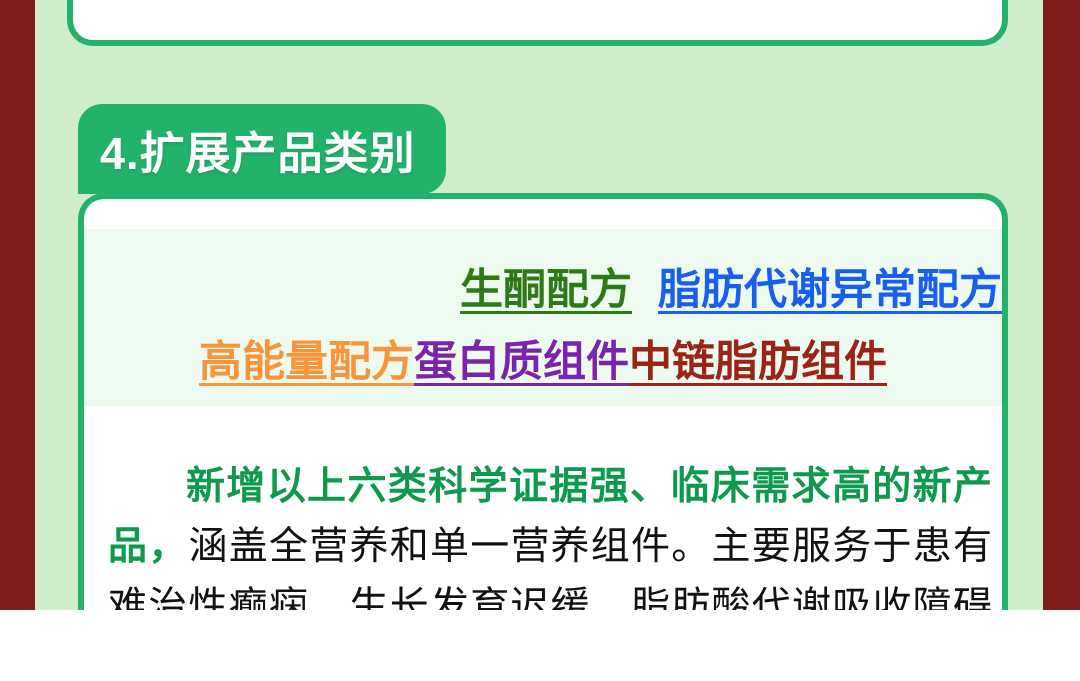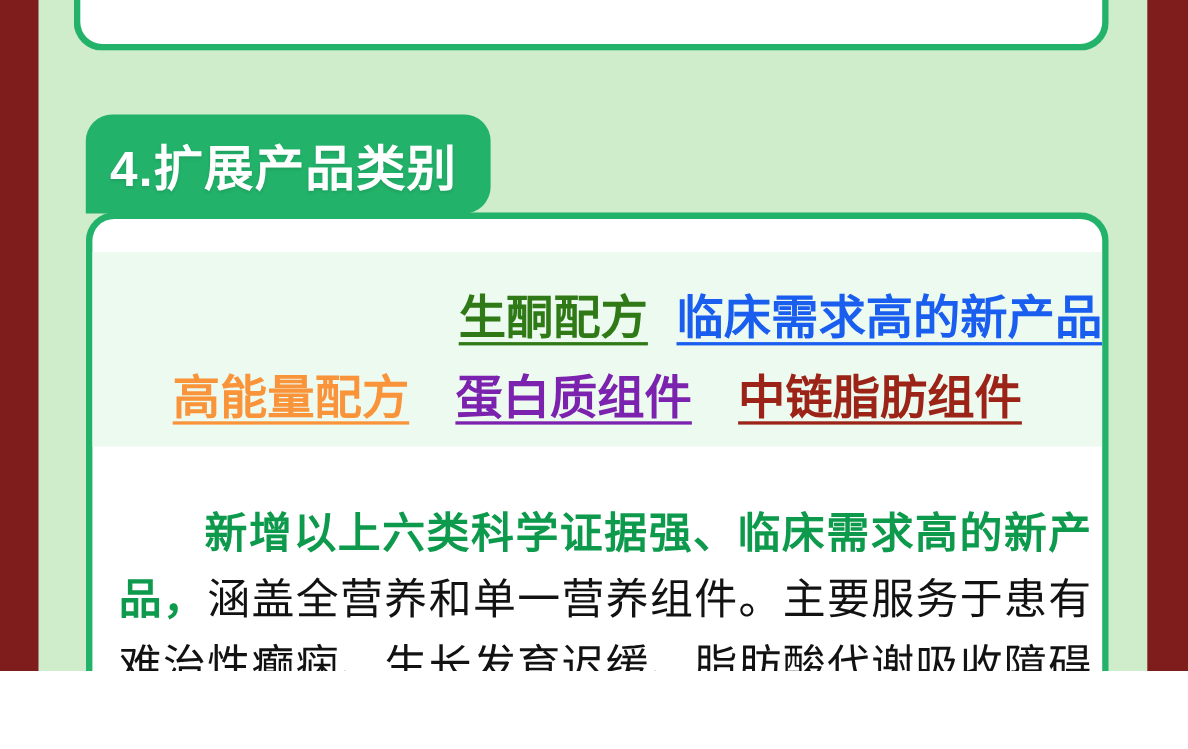--- a/index.html
+++ b/index.html
@@ -104,21 +104,21 @@
     padding-top: 6px;
     box-sizing: border-box;
   }
   .kw-row {
     display: flex;
     justify-content: center;
     align-items: baseline;
     white-space: nowrap;
   }
   .kw-row.row-1 { gap: 26px; margin-bottom: 10px; justify-content: flex-end; }
-  .kw-row.row-2 { gap: 42px; }
+  .kw-row.row-2 { }
   .kw {
     font-size: 43px;
     font-weight: bold;
     letter-spacing: 0px;
     text-decoration: underline;
     text-decoration-thickness: 3px;
     text-underline-offset: 7px;
     font-family: "Liberation Sans", "DejaVu Sans", sans-serif;
   }
 
@@ -154,21 +154,21 @@
 
   <div id="tab">
     <span id="tab-label">4.扩展产品类别</span>
   </div>
 
   <div id="card">
 
     <div id="keyword-panel">
       <div class="kw-row row-1">
         <span class="kw" style="color: rgb(47, 122, 23); text-decoration-color: rgb(47, 122, 23);">生酮配方</span>
-        <span class="kw" style="color: rgb(26, 94, 240); text-decoration-color: rgb(26, 94, 240);">临床需求高的新产品</span>
+        <span class="kw" style="color: rgb(26, 94, 240); text-decoration-color: rgb(26, 94, 240);">脂肪代谢异常配方</span>
       </div>
       <div class="kw-row row-2">
         <span class="kw" style="color: rgb(249, 148, 59); text-decoration-color: rgb(249, 148, 59);">高能量配方</span>
         <span class="kw" style="color: rgb(123, 34, 174); text-decoration-color: rgb(123, 34, 174);">蛋白质组件</span>
         <span class="kw" style="color: rgb(156, 35, 24); text-decoration-color: rgb(156, 35, 24);">中链脂肪组件</span>
       </div>
     </div>
 
     <p id="body-text">
       <span id="body-lead">新增以上六类科学证据强、临床需求高的新产品，</span><span id="body-rest">涵盖全营养和单一营养组件。主要服务于患有难治性癫痫、生长发育迟缓、脂肪酸代谢吸收障碍等特殊医学状况的婴儿。同时也涵盖了部分罕见病的婴儿群体，满足多样化的临床需求。</span>

